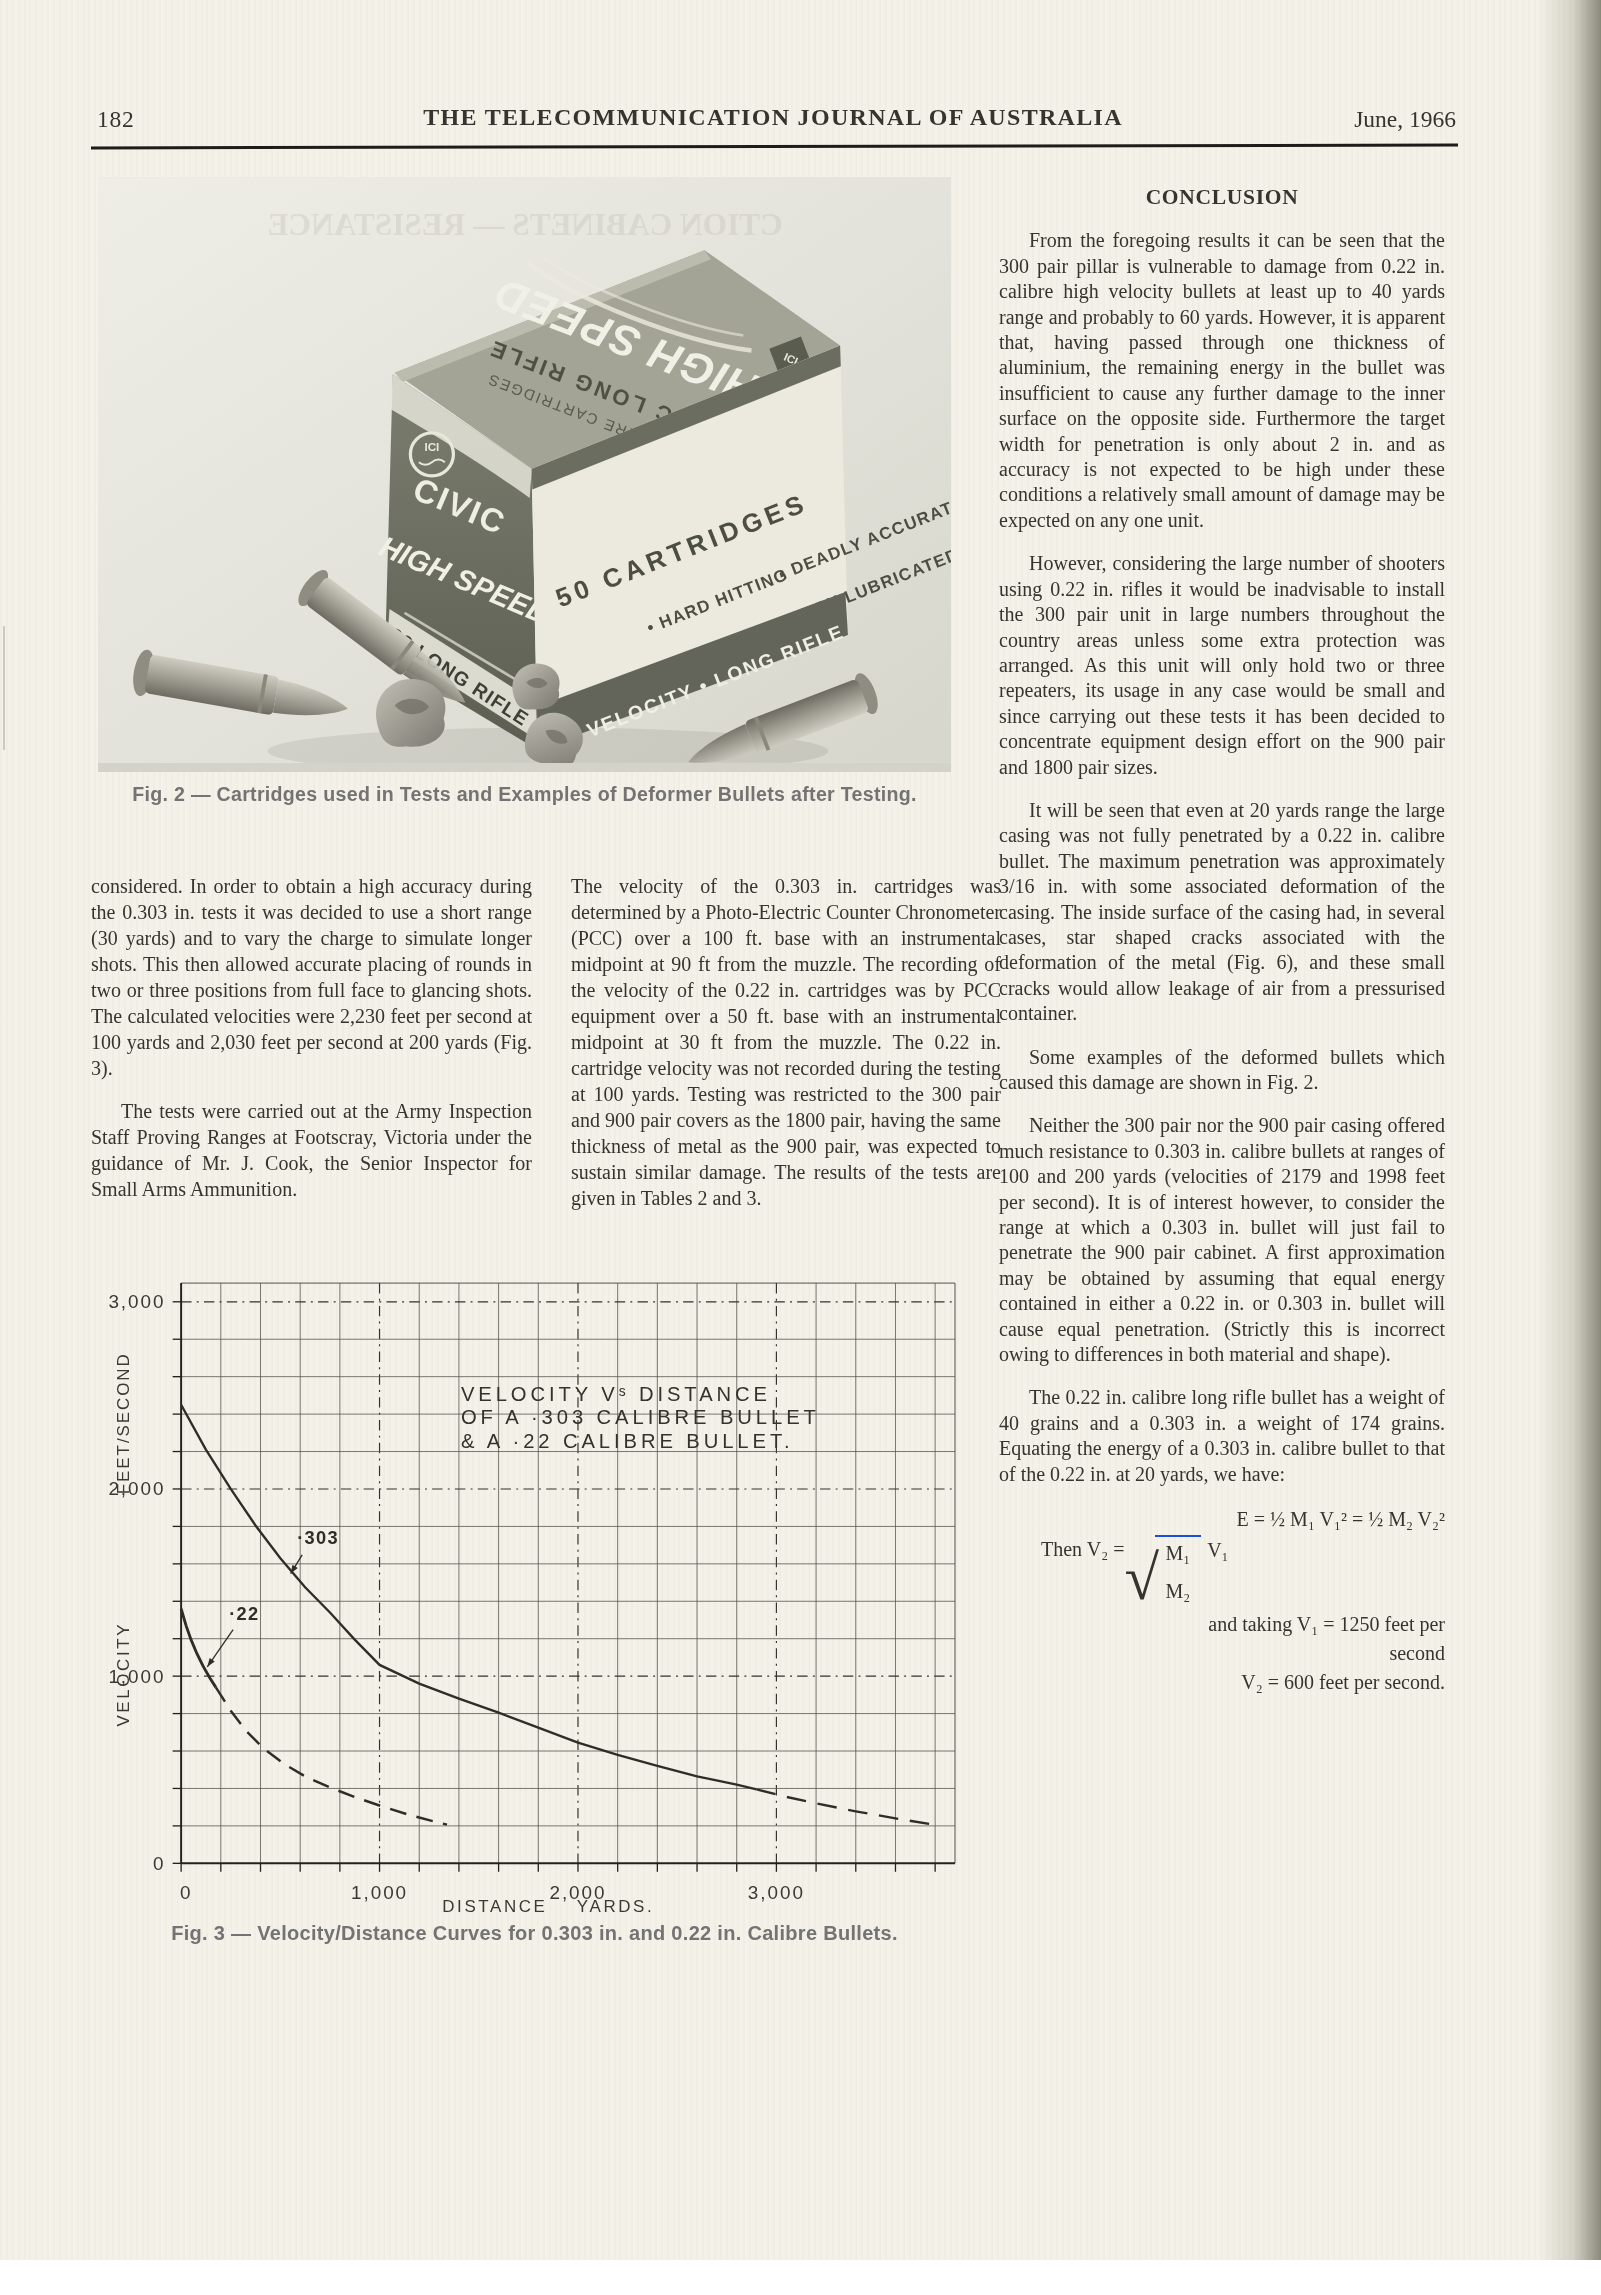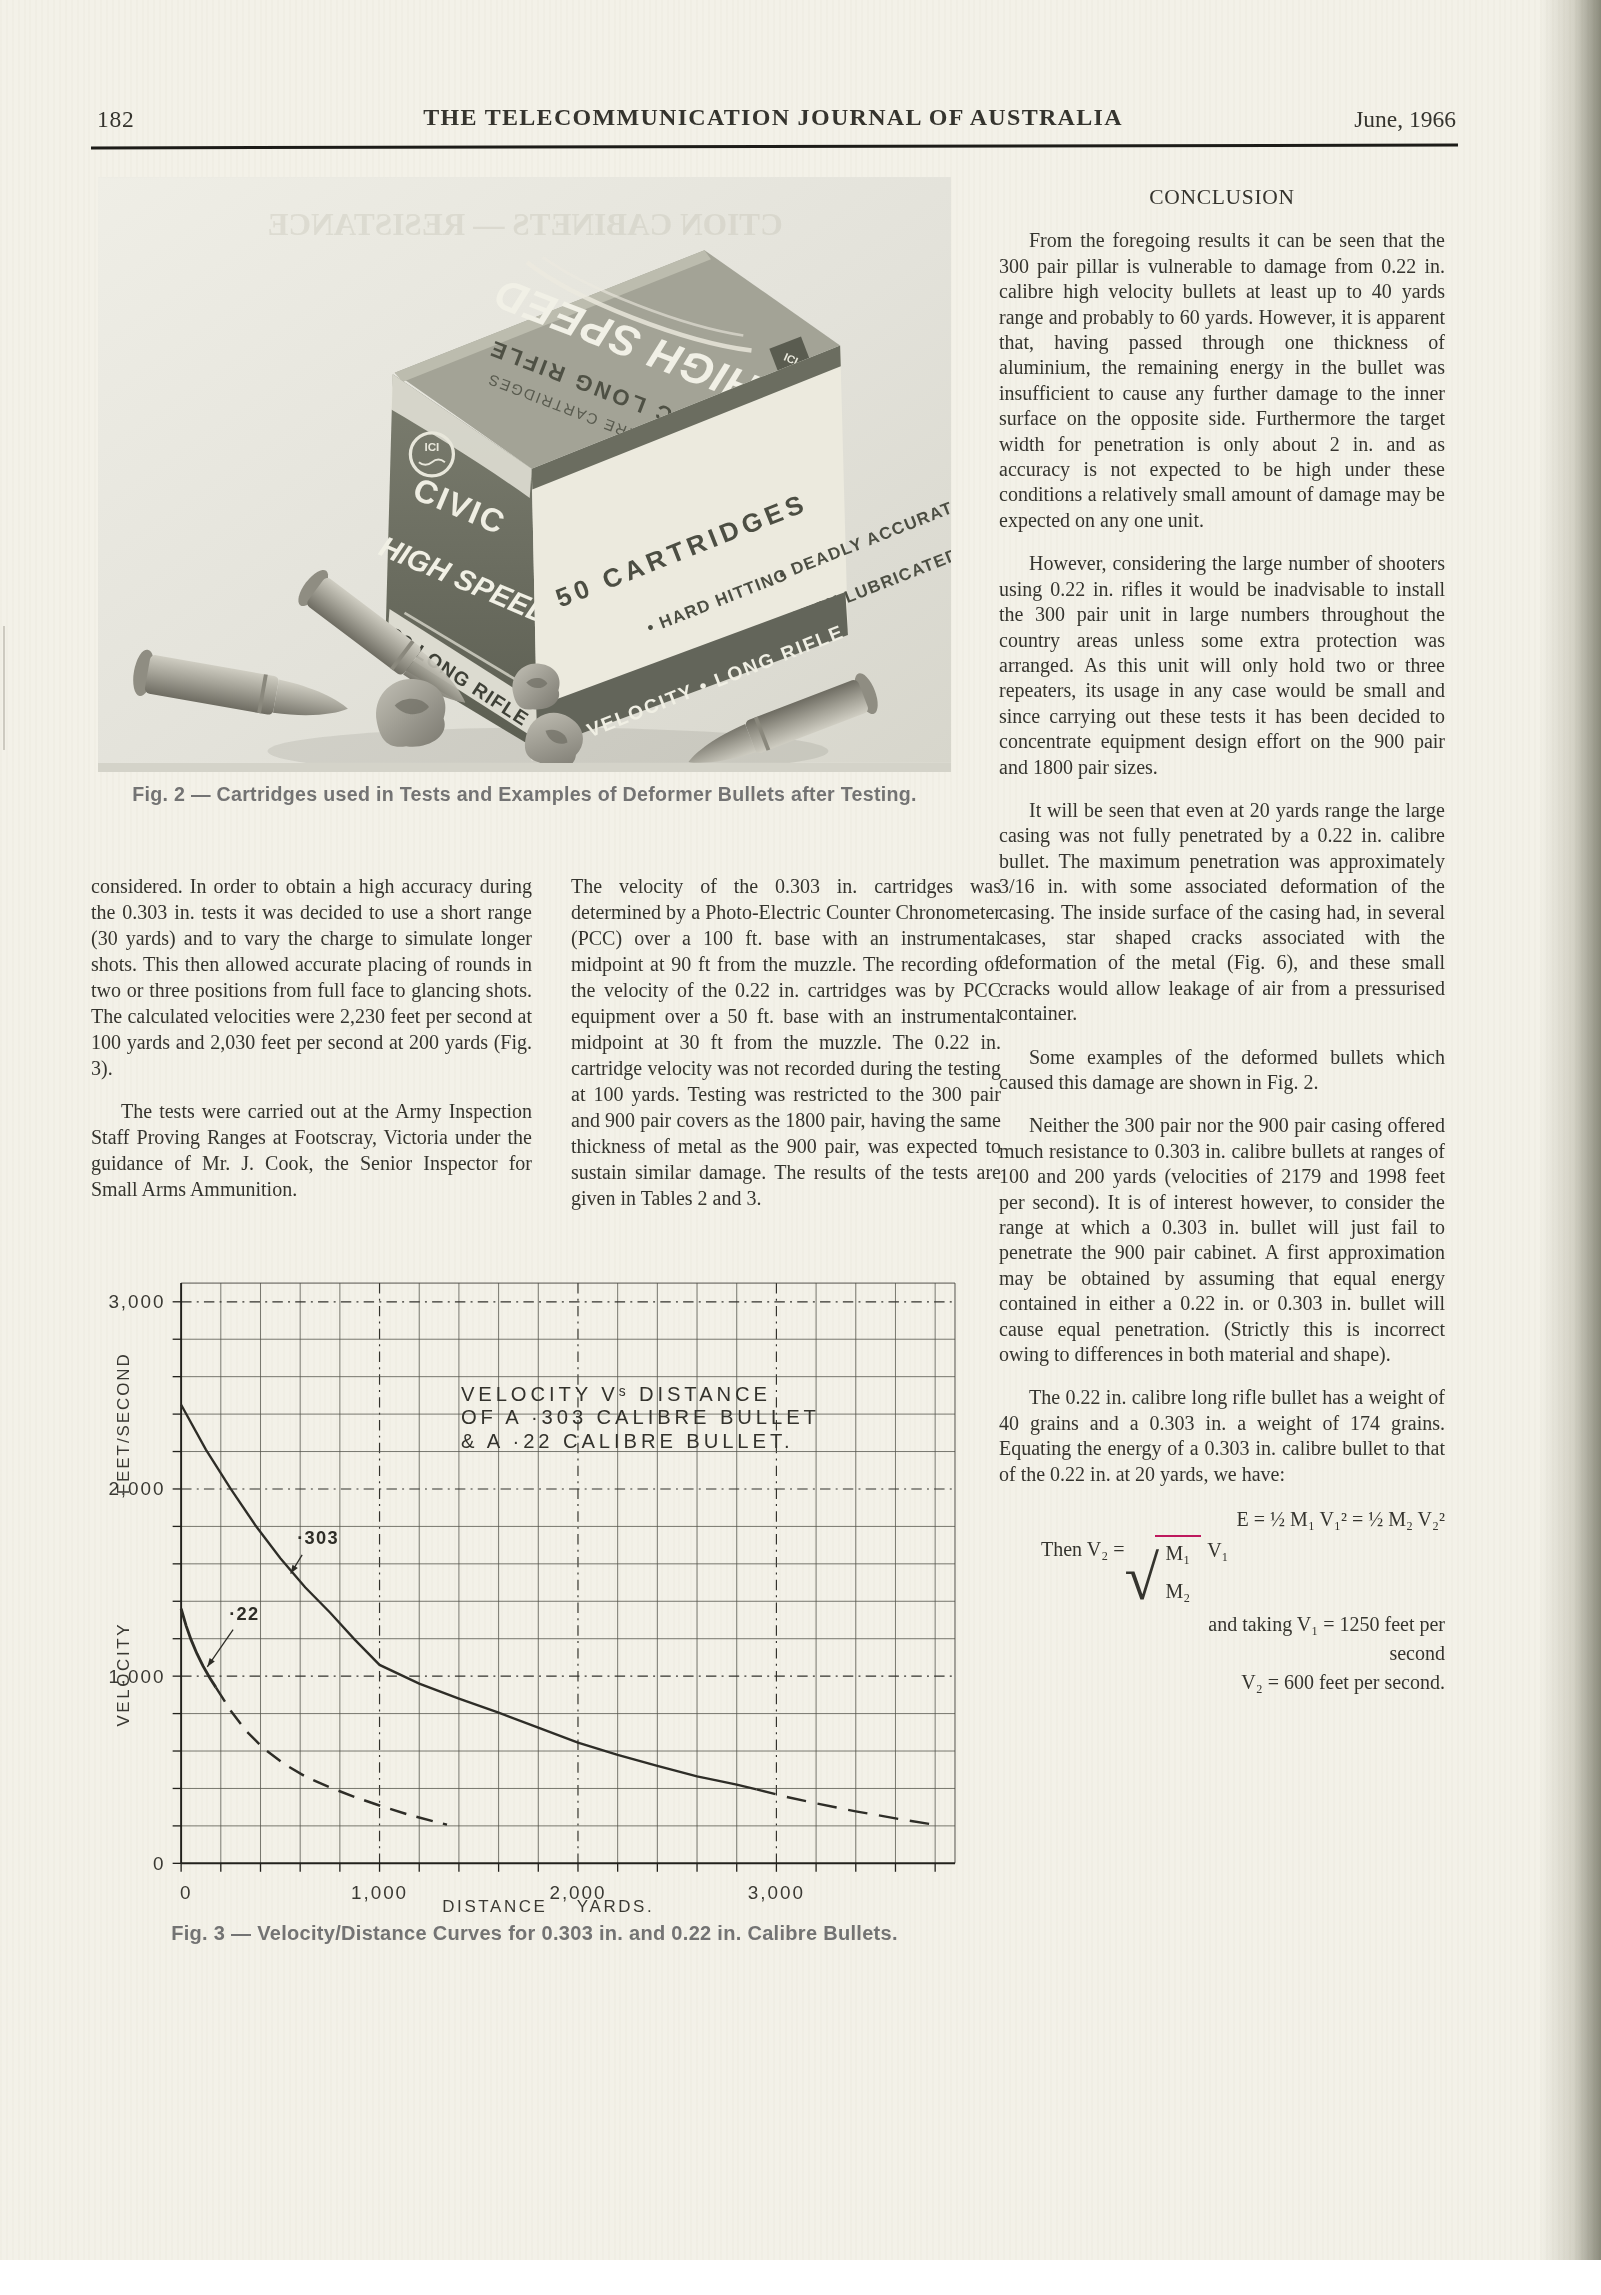--- a/index.html
+++ b/index.html
@@ -23,29 +23,29 @@
       font-weight:bold;font-size:19.6px;color:#737373;text-align:center;letter-spacing:0.3px;}
   #fig2cap{left:98px;top:783px;width:853px;}
   #fig3cap{left:78px;top:1922px;width:913px;font-size:20px;}
   
   .col{position:absolute;text-align:justify;font-size:20px;}
   .col p{margin:0 0 17px 0;}
   #col-left{left:91px;top:873px;width:441px;line-height:26px;}
   #col-mid{left:571px;top:873px;width:430px;line-height:26px;}
   #col-right{left:999px;top:185px;width:446px;line-height:25.4px;}
   #col-right p{margin:0 0 18px 0;text-indent:30px;}
-  .conclusion-h{font-weight:normal;font-size:21.5px;letter-spacing:0.7px;text-align:center;
+  .conclusion-h{font-weight:bold;font-size:21.5px;letter-spacing:0.7px;text-align:center;
       margin:0 0 18px 0;text-indent:0;}
   
   .eq{margin:3.9px 0 17px 42px;text-align:right;font-size:20px;line-height:29px;}
   .eq .row{display:block;}
   .rad-row{display:flex;align-items:flex-start;margin:1.3px 0 3.9px 0;}
   .rad-sign{font-size:63px;line-height:52px;font-weight:400;transform:translateY(17px);}
   .rad-box{display:inline-flex;flex-direction:column;align-items:center;
-      border-top:2px solid #be185d;margin-left:-3.9px;padding:1.3px 10.4px 0 10.4px;}
+      border-top:2px solid #1d4ed8;margin-left:-3.9px;padding:1.3px 10.4px 0 10.4px;}
   .rad-den{margin-top:9px;font-family:Liberation Serif, serif;}
   .rad-after{margin-left:6.5px;transform:translateY(1.3px);}
   .eq-ind1{margin-left:25px;}
   .eq-ind2{margin-left:56px;}
   
   #chartwrap{position:absolute;left:91px;top:1257px;width:900px;height:665px;}
   
   .gutter{position:absolute;right:0;top:0;width:63px;height:2260px;pointer-events:none;
       background:linear-gradient(to right,rgba(0,0,0,0),rgba(70,68,40,0.18) 55%,rgba(48,50,30,0.55));}
   .scanbase{position:absolute;left:0;bottom:0;width:100%;height:35px;background:#ffffff;}

